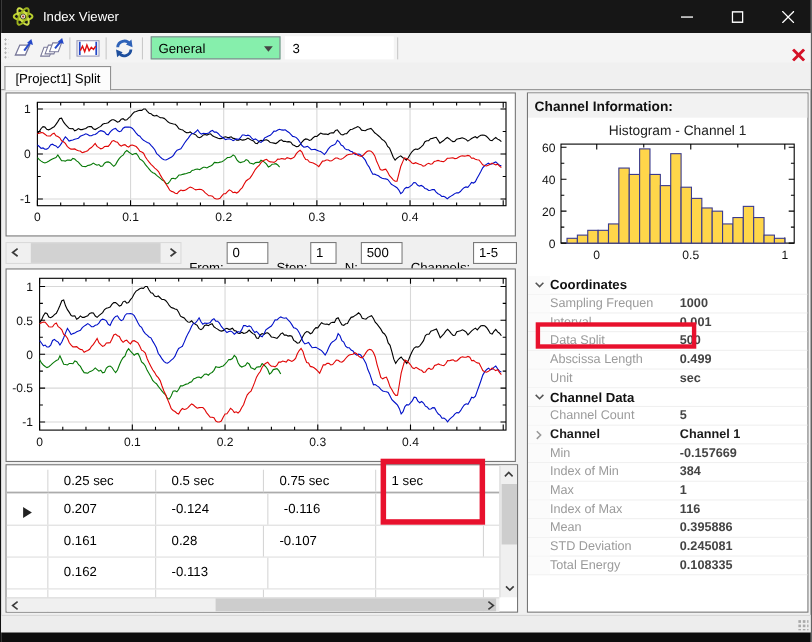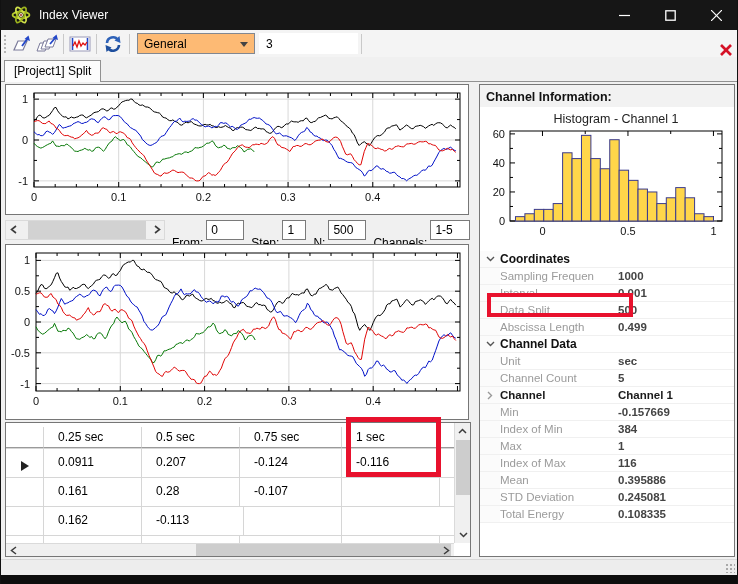--- a/index.html
+++ b/index.html
@@ -9,21 +9,21 @@
   .titlebar { position:absolute; left:0; top:0; width:738px; height:30px; background:#161616; display:flex; align-items:center; }
   .titlebar .appicon { margin:0 8px 0 10px; width:20px; height:20px; }
   .titlebar .title { color:#ffffff; font-size:12px; }
   .winbtns { position:absolute; right:0; top:0; height:30px; display:flex; }
   .winbtn { width:46px; height:30px; display:flex; align-items:center; justify-content:center; }
   
   .toolbar { position:absolute; left:0; top:30px; width:738px; height:27px; background:#f4f4f4; display:flex; align-items:center; }
   .grip { width:5px; height:20px; margin-left:2px; background-image:radial-gradient(#b5b5b5 35%, transparent 36%); background-size:4px 4px; }
   .tbtn { width:26px; height:24px; display:flex; align-items:center; justify-content:center; }
   .tsep { width:1px; height:20px; background:#c9c9c9; margin:0 3px; }
-  .combo { width:118px; height:21px; background:#fdba74; border:1px solid #828790; display:flex; align-items:center; font-size:12px; padding-left:6px; position:relative; margin-left:4px; }
+  .combo { width:118px; height:21px; background:#86efac; border:1px solid #828790; display:flex; align-items:center; font-size:12px; padding-left:6px; position:relative; margin-left:4px; }
   .combo .arr { position:absolute; right:6px; top:8px; width:0; height:0; border-left:4px solid transparent; border-right:4px solid transparent; border-top:5px solid #444; }
   .countfield { width:99px; height:21px; background:#fff; border:none; font-size:12px; padding-left:7px; margin-left:4px; font-family:"Liberation Sans",sans-serif; }
   .redclose { position:absolute; right:5px; top:44px; width:12px; height:12px; }
   
   .tabrow { position:absolute; left:0; top:57px; width:738px; height:25px; background:#f0f0f0; }
   .tab { position:absolute; left:3px; bottom:0; height:22px; background:#fcfcfc; border:1px solid #919191; border-bottom:none; font-size:12px; padding:3px 9px 0 9px; }
   .tabline { position:absolute; left:0; bottom:0; width:738px; height:1px; background:#919191; }
   
   .panelbox { position:absolute; background:#ffffff; border:1px solid #767676; }
   .rightpanel { position:absolute; left:478px; top:84px; width:256px; height:473px; background:#ffffff; border:1px solid #767676; }
@@ -355,21 +355,20 @@
           <div class="tbl-cell tbl-header-cell c1" style="text-align: left;">0.25 sec</div>
           <div class="tbl-cell tbl-header-cell c2" style="text-align: left;">0.5 sec</div>
           <div class="tbl-cell tbl-header-cell c3" style="text-align: left;">0.75 sec</div>
           <div class="tbl-cell tbl-header-cell c4" style="text-align: left;">1 sec</div>
           <div class="tbl-cell tbl-header-cell c5"></div>
         </div>
         <div class="tbl-row">
           <div class="tbl-cell c0">
             <div class="rowmarker"></div>
           </div>
-          <div class="tbl-cell c1">0.0911</div>
           <div class="tbl-cell c2">0.207</div>
           <div class="tbl-cell c3">-0.124</div>
           <div class="tbl-cell c4">-0.116</div>
           <div class="tbl-cell c5"></div>
         </div>
         <div class="tbl-row">
           <div class="tbl-cell c0"></div>
           <div class="tbl-cell c1">0.161</div>
           <div class="tbl-cell c2">0.28</div>
           <div class="tbl-cell c3">-0.107</div>
@@ -493,31 +492,31 @@
           <div class="prop-gutter"></div>
           <div class="prop-label">Data Split</div>
           <div class="prop-value">500</div>
         </div>
         <div class="prop-row">
           <div class="prop-gutter"></div>
           <div class="prop-label">Abscissa Length</div>
           <div class="prop-value">0.499</div>
         </div>
         <div class="prop-row">
+          <div class="prop-gutter"></div>
+          <div class="prop-label">Unit</div>
+          <div class="prop-value">sec</div>
+        </div>
+        <div class="prop-row">
           <div class="prop-gutter">
             <svg width="9" height="6">
               <polyline points="1,1 4.5,4.5 8,1" fill="none" stroke="#555" stroke-width="1.4"></polyline>
             </svg>
           </div>
           <div class="prop-section-title">Channel Data</div>
-        </div>
-        <div class="prop-row">
-          <div class="prop-gutter"></div>
-          <div class="prop-label">Unit</div>
-          <div class="prop-value">sec</div>
         </div>
         <div class="prop-row">
           <div class="prop-gutter"></div>
           <div class="prop-label">Channel Count</div>
           <div class="prop-value">5</div>
         </div>
         <div class="prop-row sel">
           <div class="prop-gutter">
             <svg width="6" height="9">
               <polyline points="1,1 4.5,4.5 1,8" fill="none" stroke="#999" stroke-width="1.4"></polyline>

